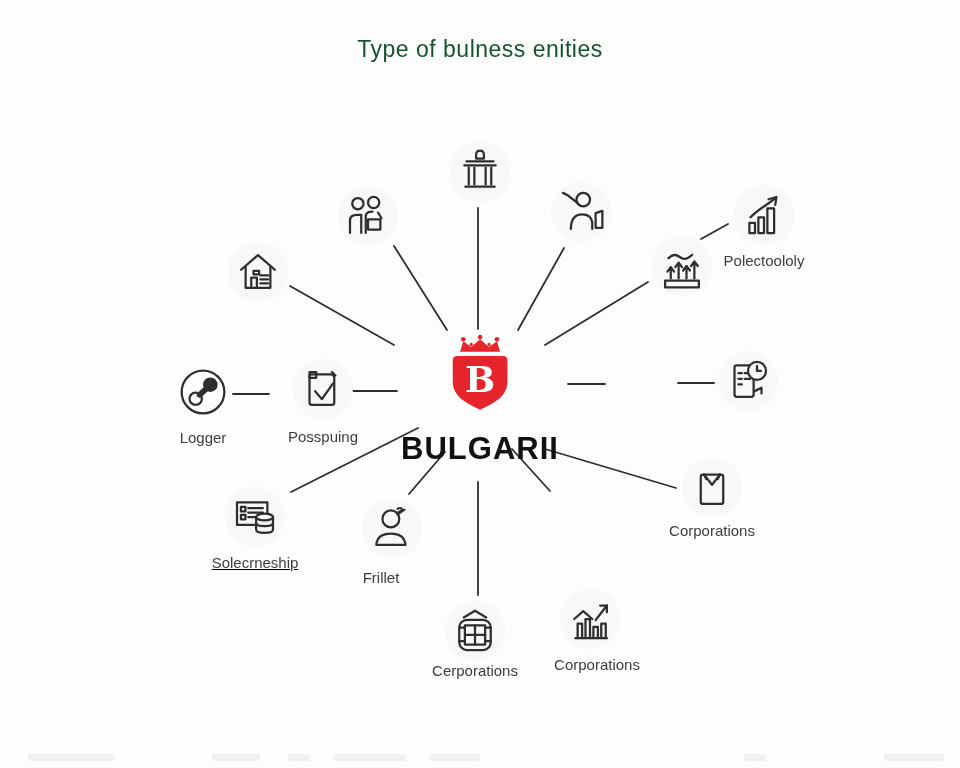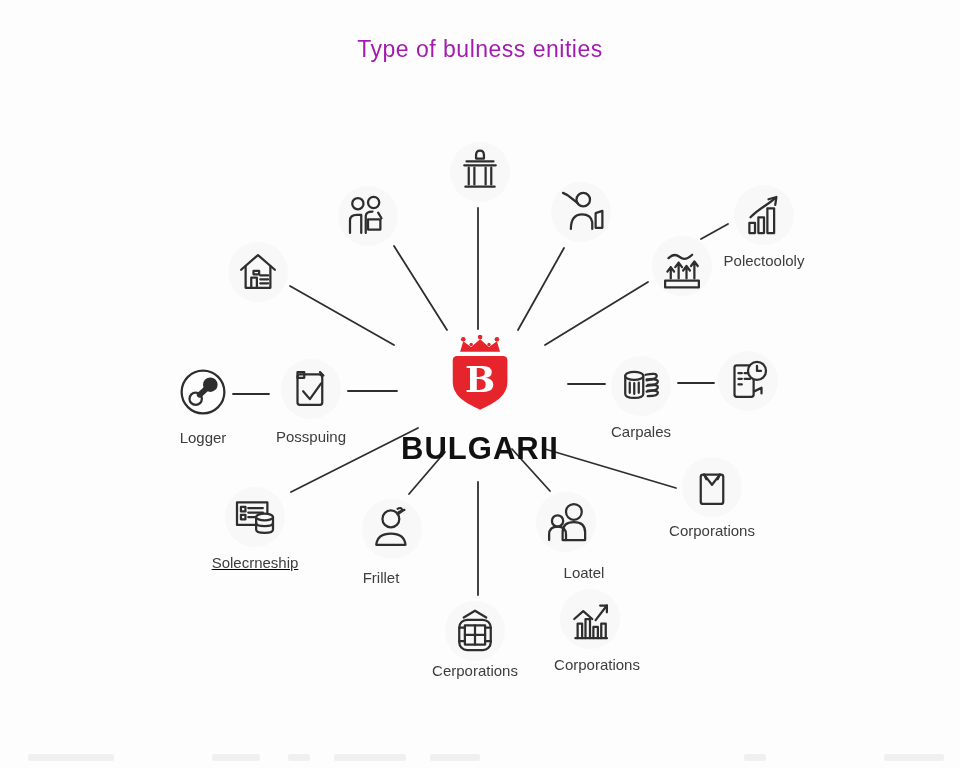--- a/index.html
+++ b/index.html
@@ -11,21 +11,21 @@
     position:relative;
     width:960px;height:768px;
     background:#fdfdfd;
     overflow:hidden;
   }
   .title{
     position:absolute;
     top:36px;left:0;right:0;
     text-align:center;
     font-size:23px;
-    color:#a21caf;
+    color:#14532d;
     letter-spacing:.5px;
   }
   .lines{
     position:absolute;inset:0;
   }
   .node{
     position:absolute;
     width:140px;
     display:flex;flex-direction:column;align-items:center;
     transform:translate(-70px,-30px); 
@@ -183,46 +183,32 @@
         <rect x="11" y="31" width="5" height="9"></rect>
         <rect x="19" y="26" width="5" height="14"></rect>
         <rect x="27" y="18" width="6" height="22"></rect>
         <path d="M12 26 C 20 18 26 16 34 9"></path>
         <path d="M28 10 l7 -2 l-1 7"></path>
       </svg>
     </div>
     <div class="node-label">Polectoololy</div>
   </div>
 
-  <div class="node" style="left:311px;top:389px;">
+  <div class="node" style="left:323px;top:389px;">
     <div class="icon-circle">
       <svg viewBox="0 0 48 48">
         <path d="M14 11 h17 q3 0 3 3 v22 q0 2 -2 2 h-18 q-2 0 -2 -2 V13 q0 -2 2 -2 z"></path>
         <path d="M12 9 h6 v5 h-6 z"></path>
         <path d="M32 9 l3 3"></path>
         <path d="M17 26 l6 7 l10 -14"></path>
       </svg>
     </div>
     <div class="node-label" style="margin-top:9px;">Posspuing</div>
   </div>
 
-  <div class="node" style="left:641px;top:386px;">
-    <div class="icon-circle">
-      <svg viewBox="0 0 48 48">
-        <path d="M28 14 q10 -2 10 1 q0 3 -9 3"></path>
-        <path d="M29 19 q10 -2 10 1 q0 3 -9 3"></path>
-        <path d="M29 24 q10 -2 10 1 q0 3 -9 3"></path>
-        <path d="M29 29 q10 -2 10 1 q0 3 -9 3"></path>
-        <path d="M10 15 V31 q0 3.5 8 3.5 q8 0 8 -3.5 V15" fill="#f8f8f8"></path>
-        <ellipse cx="18" cy="15" rx="8" ry="3.5" fill="#f8f8f8"></ellipse>
-        <path d="M14 21 v9 M18 21.5 v9.5 M22 21 v9"></path>
-      </svg>
-    </div>
-    <div class="node-label">Carpales</div>
-  </div>
 
   <div class="node" style="left:748px;top:381px;">
     <div class="icon-circle">
       <svg viewBox="0 0 48 48">
         <rect x="12" y="10" width="17" height="28" rx="2"></rect>
         <path d="M15.5 17 h3 M15.5 22 h3 M15.5 27 h3 M21 17 h5 M21 22 h5"></path>
         <circle cx="32" cy="15" r="8" fill="#f8f8f8"></circle>
         <path d="M32 15 V10.5 M32 15 h3.5"></path>
         <path d="M30 33 l6 -3 v5"></path>
       </svg>
@@ -233,31 +219,20 @@
     <div class="icon-circle">
       <svg viewBox="0 0 48 48">
         <path d="M16 13 h16 a2 2 0 0 1 2 2 v22 a2 2 0 0 1 -2 2 H16 a2 2 0 0 1 -2 -2 V15 a2 2 0 0 1 2 -2 z"></path>
         <path d="M17 13 l7 9 l7 -9"></path>
         <path d="M17 13 l2 4 M31 13 l-2 4"></path>
       </svg>
     </div>
     <div class="node-label" style="margin-top:5px;">Corporations</div>
   </div>
 
-  <div class="node" style="left:566px;top:522px;">
-    <div class="icon-circle">
-      <svg viewBox="0 0 48 48">
-        <circle cx="31" cy="15" r="7"></circle>
-        <path d="M21 40 v-7 q0 -9 10 -9 q10 0 10 9 v7 h-20"></path>
-        <circle cx="16.5" cy="23" r="5"></circle>
-        <path d="M9 40 v-5 q0 -7 7.5 -7 q7.5 0 7.5 7 v5"></path>
-      </svg>
-    </div>
-    <div class="node-label" style="margin-top:12px;margin-left:36px;">Loatel</div>
-  </div>
 
   <div class="node" style="left:392px;top:529px;">
     <div class="icon-circle">
       <svg viewBox="0 0 48 48">
         <circle cx="23" cy="15" r="7.5"></circle>
         <path d="M10 38 q1 -10 13 -10 q12 0 13 10 z"></path>
         <path d="M29 6 q4 -2 4 2 l-4 3"></path>
         <path d="M30 9 l5 -2"></path>
       </svg>
     </div>

